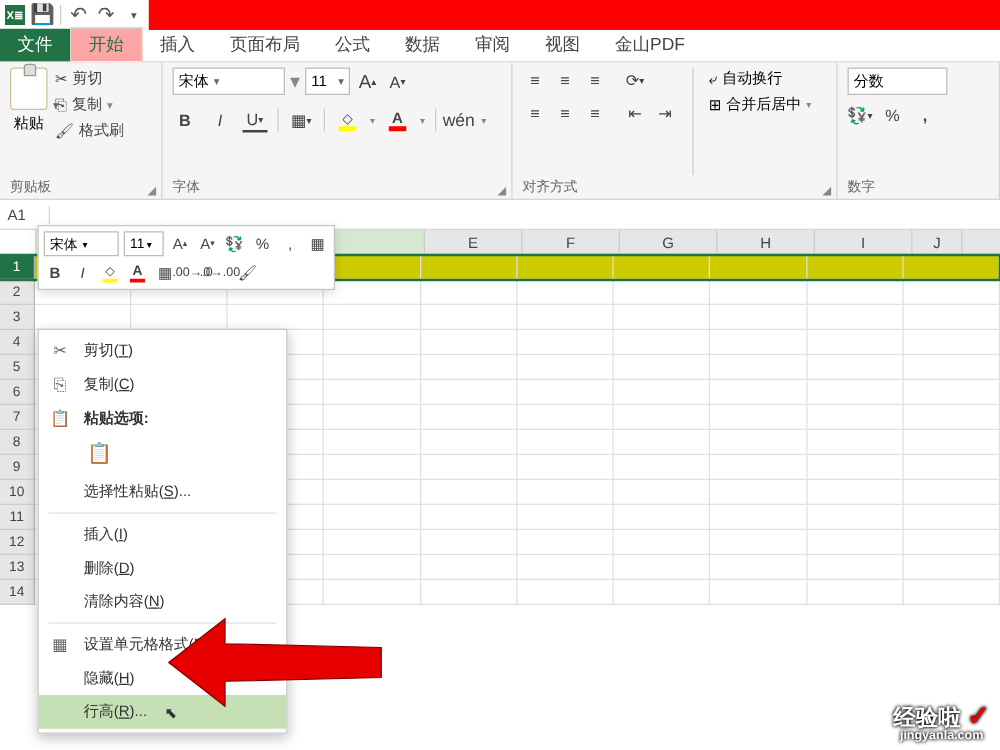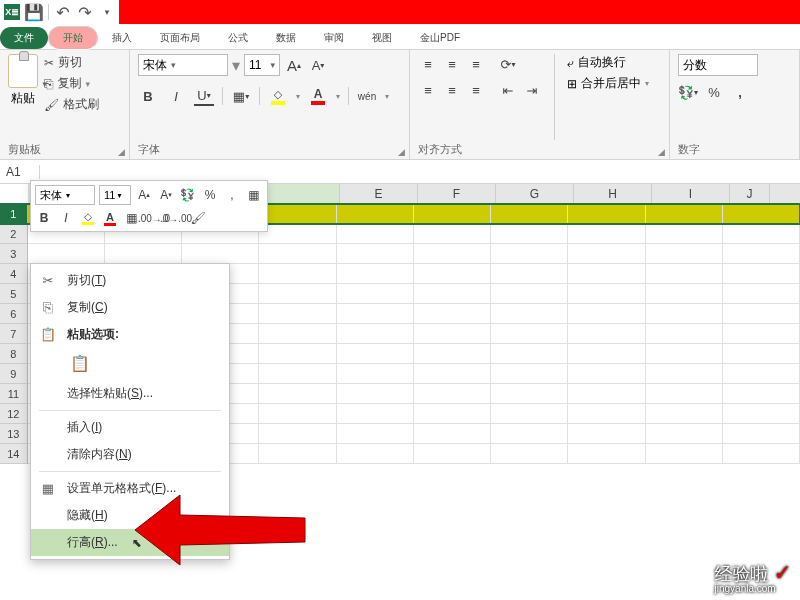--- a/index.html
+++ b/index.html
@@ -7,21 +7,21 @@
 
 
 .titlebar { height: 24px; background: red; display: flex; align-items: center; }
 .titlebar-left { background: #fff; height: 24px; display: flex; align-items: center; padding: 0 4px; gap: 6px; }
 .xl-icon { width: 16px; height: 16px; background: #217346; color: #fff; font-size: 9px; font-weight: bold; display: flex; align-items: center; justify-content: center; }
 .qat-icon { width: 16px; height: 16px; display: flex; align-items: center; justify-content: center; color: #555; }
 .qat-sep { width: 1px; height: 16px; background: #ccc; }
 
 
 .tabs { height: 26px; background: #fff; display: flex; align-items: flex-end; border-bottom: 1px solid #d4d4d4; }
-.tab { padding: 4px 14px; font-size: 10px; color: #444; cursor: pointer; border-radius: 12px; }
+.tab { padding: 4px 14px; font-size: 14px; color: #444; cursor: pointer; }
 .tab.file { background: #217346; color: #fff; }
 .tab.active { background: #fca5a5; color: #217346; border: 1px solid #d4d4d4; border-bottom: 1px solid #fff; margin-bottom: -1px; }
 
 
 .ribbon { height: 110px; background: #f5f5f5; border-bottom: 1px solid #d4d4d4; display: flex; }
 .group { border-right: 1px solid #d4d4d4; padding: 4px 8px 2px; display: flex; flex-direction: column; justify-content: space-between; }
 .group-label { text-align: left; font-size: 11px; color: #666; padding-top: 2px; position: relative; }
 .group-label .launcher { position: absolute; right: -4px; bottom: 0; font-size: 9px; color: #888; }
 .group-body { display: flex; gap: 6px; flex: 1; }
 
@@ -79,21 +79,21 @@
 .ctx-item .ico { width: 18px; height: 16px; display: flex; align-items: center; justify-content: center; color: #666; font-size: 13px; }
 .ctx-item.bold { font-weight: bold; }
 .ctx-sep { height: 1px; background: #e0e0e0; margin: 3px 8px; }
 .ctx-paste-icons { padding: 2px 0 4px 36px; }
 .ctx-paste-btn { width: 26px; height: 26px; border: 1px solid transparent; display: inline-flex; align-items: center; justify-content: center; }
 
 
 .arrow-wrap { position: absolute; left: 130px; top: 490px; z-index: 20; pointer-events: none; }
 
 
-.watermark { position: absolute; right: 8px; bottom: 6px; color: #fff; font-weight: normal; text-shadow: 0 0 3px #000, 0 0 3px #000; font-size: 18px; z-index: 30; text-align: left; line-height: 1; }
+.watermark { position: absolute; right: 8px; bottom: 6px; color: #fff; font-weight: bold; text-shadow: 0 0 3px #000, 0 0 3px #000; font-size: 18px; z-index: 30; text-align: center; line-height: 1; }
 .watermark .sub { font-size: 10px; display: block; }
 .watermark .check { color: #e60000; font-size: 22px; }
 
 .underline { text-decoration: underline; }
 </style>
 </head>
 <body>
 
 <div class="titlebar">
   <div class="titlebar-left">
@@ -174,21 +174,21 @@
             <span style="font-size:11px">◇</span>
             <div class="color-swatch" style="background:#ffff00"></div>
           </div>
         <span style="font-size:8px;color:#888">▾</span>
         <div class="btn-icon" style="flex-direction:column;gap:0">
             <span style="font-size:12px;font-weight:bold">A</span>
             <div class="color-swatch" style="background:#ff0000"></div>
           </div>
         <span style="font-size:8px;color:#888">▾</span>
         <div style="width:1px;height:18px;background:#ccc"></div>
-        <div class="btn-icon" style="font-size:10px">wén</div>
+        <div class="btn-icon" style="font-size:14px">wén</div>
         <span style="font-size:8px;color:#888">▾</span>
       </div>
     </div>
     <div class="group-label"><span>字体</span><span class="launcher">◢</span></div>
   </div>
 
   <div class="group" style="width:260px">
     <div class="group-body">
       <div style="display:flex;flex-direction:column;gap:6px">
         <div class="align-grid">
@@ -401,20 +401,33 @@
         <div class="cell"></div>
         <div class="cell"></div>
         <div class="cell"></div>
         <div class="cell"></div>
         <div class="cell"></div>
         <div class="cell"></div>
         <div class="cell"></div>
         <div class="cell"></div>
       </div>
       <div class="row">
+        <div class="row-h">10</div>
+        <div class="cell"></div>
+        <div class="cell"></div>
+        <div class="cell"></div>
+        <div class="cell"></div>
+        <div class="cell"></div>
+        <div class="cell"></div>
+        <div class="cell"></div>
+        <div class="cell"></div>
+        <div class="cell"></div>
+        <div class="cell"></div>
+      </div>
+      <div class="row">
         <div class="row-h">11</div>
         <div class="cell"></div>
         <div class="cell"></div>
         <div class="cell"></div>
         <div class="cell"></div>
         <div class="cell"></div>
         <div class="cell"></div>
         <div class="cell"></div>
         <div class="cell"></div>
         <div class="cell"></div>
@@ -481,20 +494,24 @@
       </div>
   </div>
   <div class="ctx-item">
       <span class="ico"></span>
       <span>选择性粘贴(<span class="underline">S</span>)...</span>
     </div>
   <div class="ctx-sep"></div>
   <div class="ctx-item">
       <span class="ico"></span>
       <span>插入(<span class="underline">I</span>)</span>
+    </div>
+  <div class="ctx-item">
+      <span class="ico"></span>
+      <span>删除(<span class="underline">D</span>)</span>
     </div>
   <div class="ctx-item">
       <span class="ico"></span>
       <span>清除内容(<span class="underline">N</span>)</span>
     </div>
   <div class="ctx-sep"></div>
   <div class="ctx-item">
       <span class="ico">▦</span>
       <span>设置单元格格式(<span class="underline">F</span>)...</span>
     </div>

